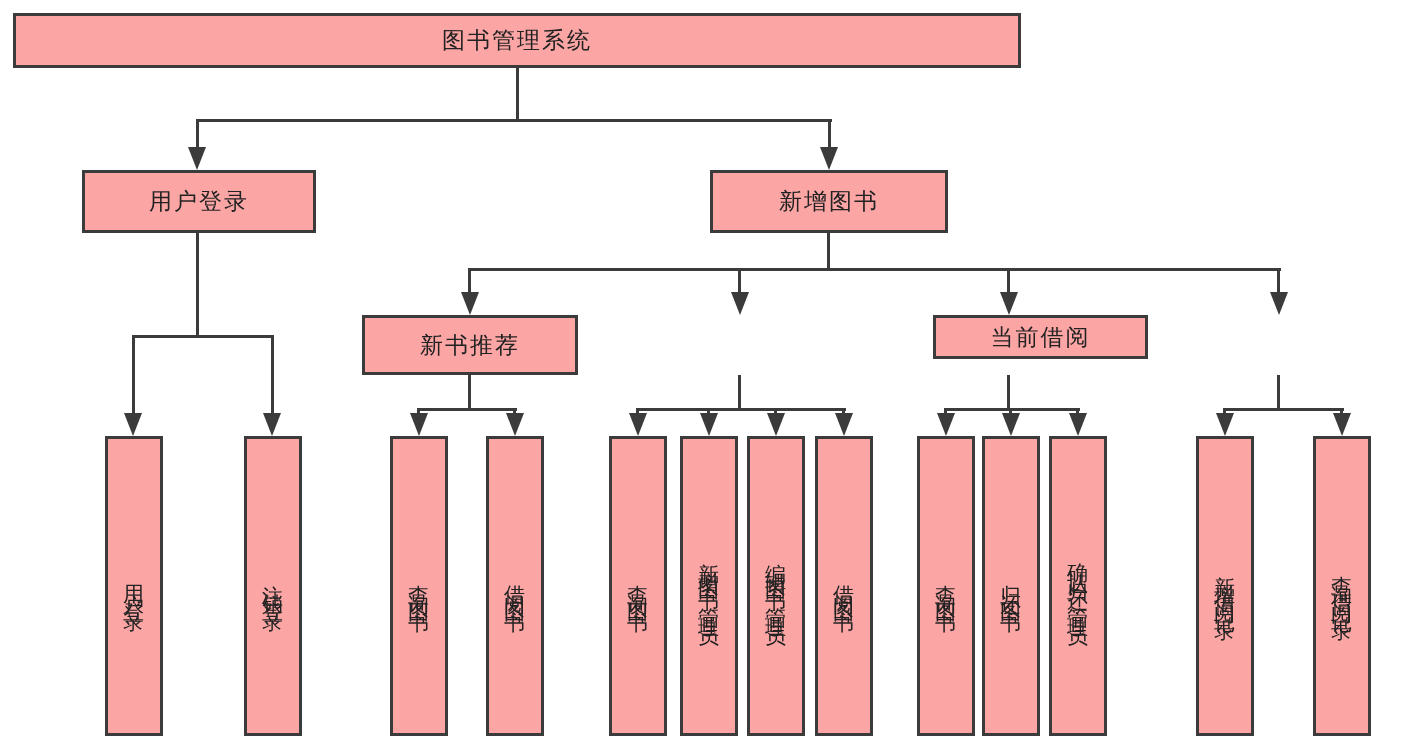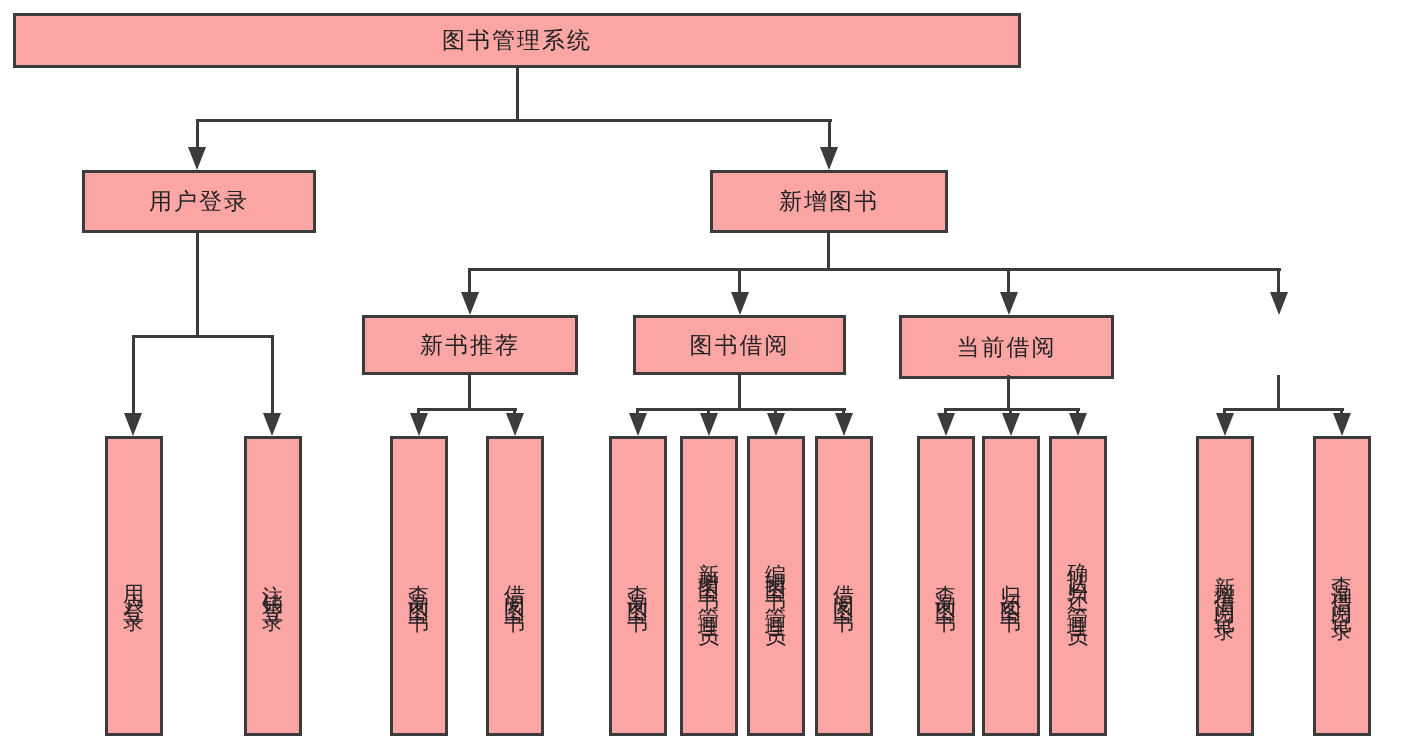--- a/index.html
+++ b/index.html
@@ -21,22 +21,21 @@
 <body>
 
 <div class="canvas">
 
   <div class="box hbox" style="left:13px;top:13px;width:1008px;height:55px">图书管理系统</div>
 
   <div class="box hbox" style="left:82px;top:170px;width:234px;height:63px">用户登录</div>
   <div class="box hbox" style="left:710px;top:170px;width:238px;height:63px">新增图书</div>
 
   <div class="box hbox" style="left:362px;top:315px;width:216px;height:60px">新书推荐</div>
-  <div class="box hbox" style="left:633px;top:315px;width:213px;height:60px">图书借阅</div>
-  <div class="box hbox" style="left:899px;top:315px;width:215px;height:64px">当前借阅</div>
+  <div class="box hbox" style="left:933px;top:315px;width:215px;height:44px">当前借阅</div>
 
   <div class="box vbox" style="left:105px">用户登录</div>
   <div class="box vbox" style="left:244px">注销登录</div>
 
   <div class="box vbox" style="left:390px">查询图书</div>
   <div class="box vbox" style="left:486px">借阅图书</div>
 
   <div class="box vbox" style="left:609px">查询图书</div>
   <div class="box vbox" style="left:680px">新增图书（管理员）</div>
   <div class="box vbox" style="left:747px">编辑图书（管理员）</div>

